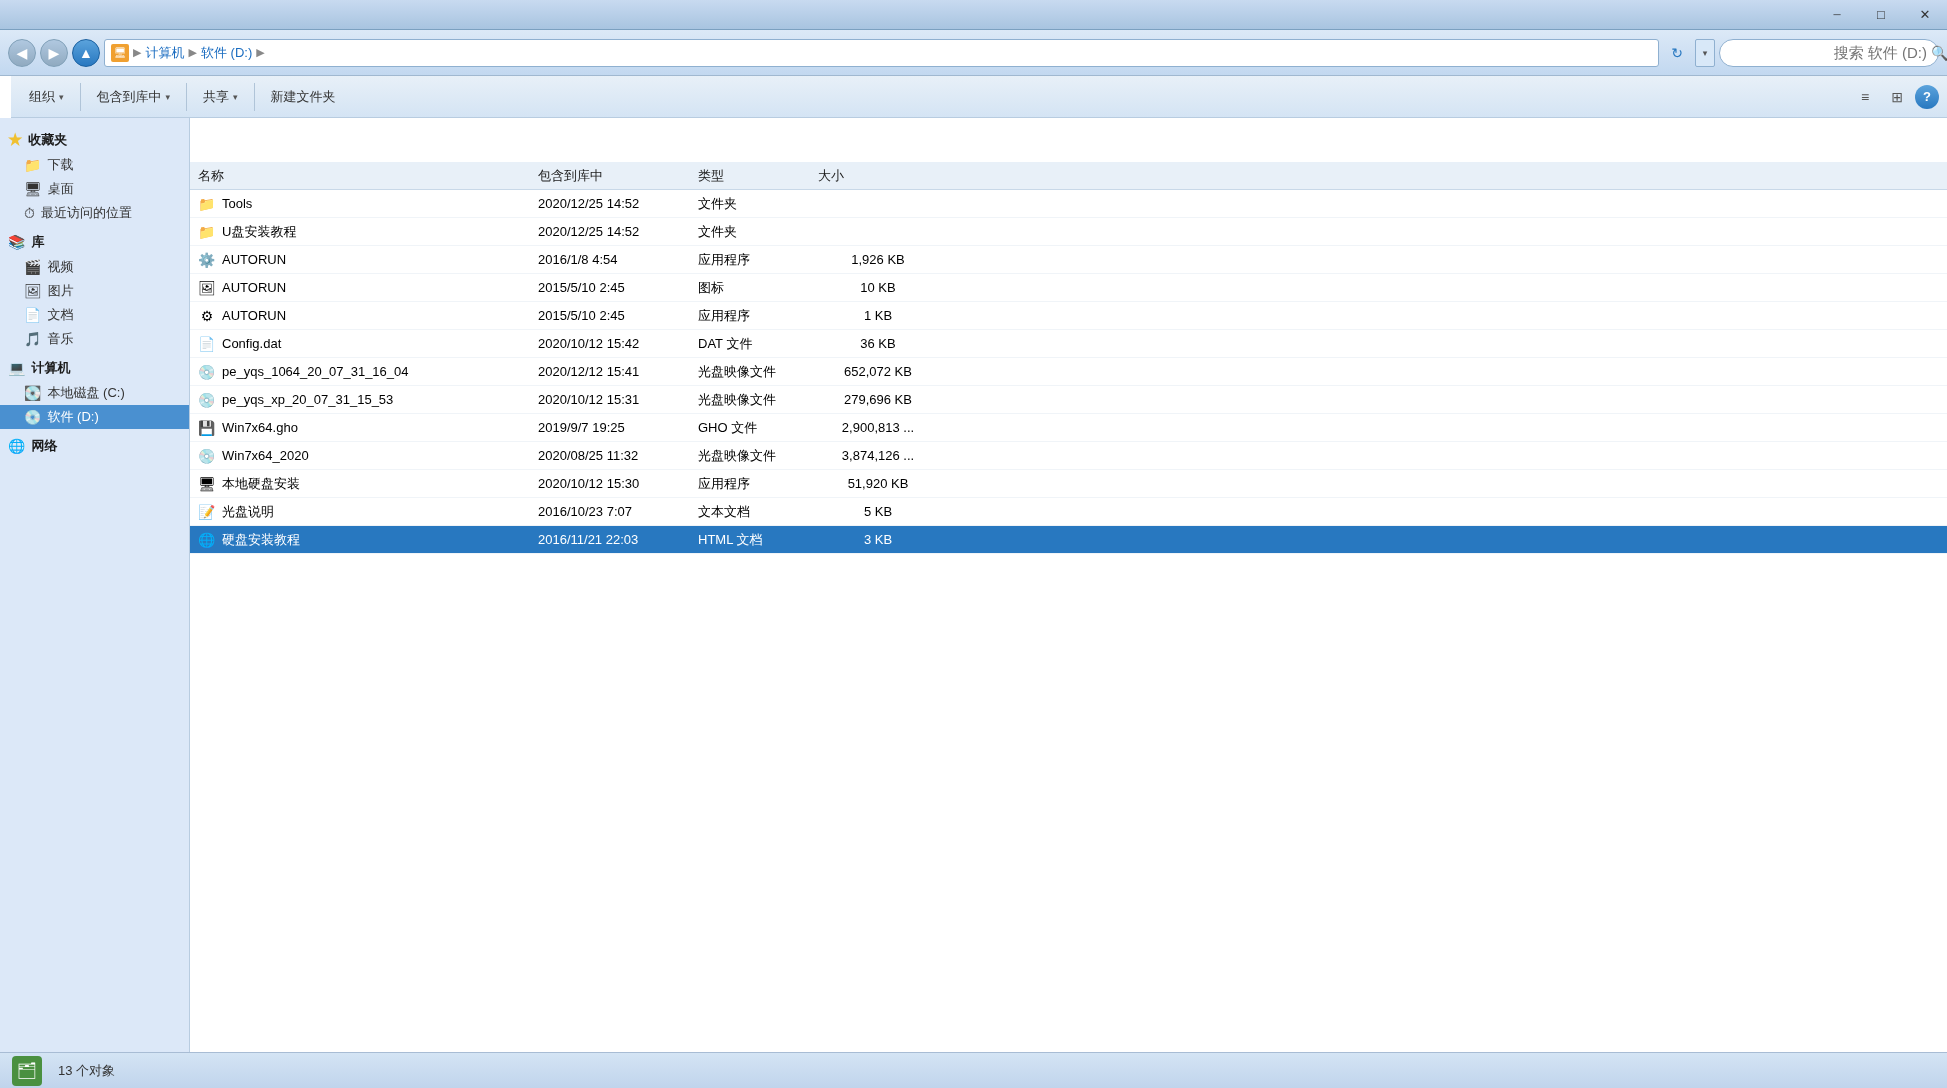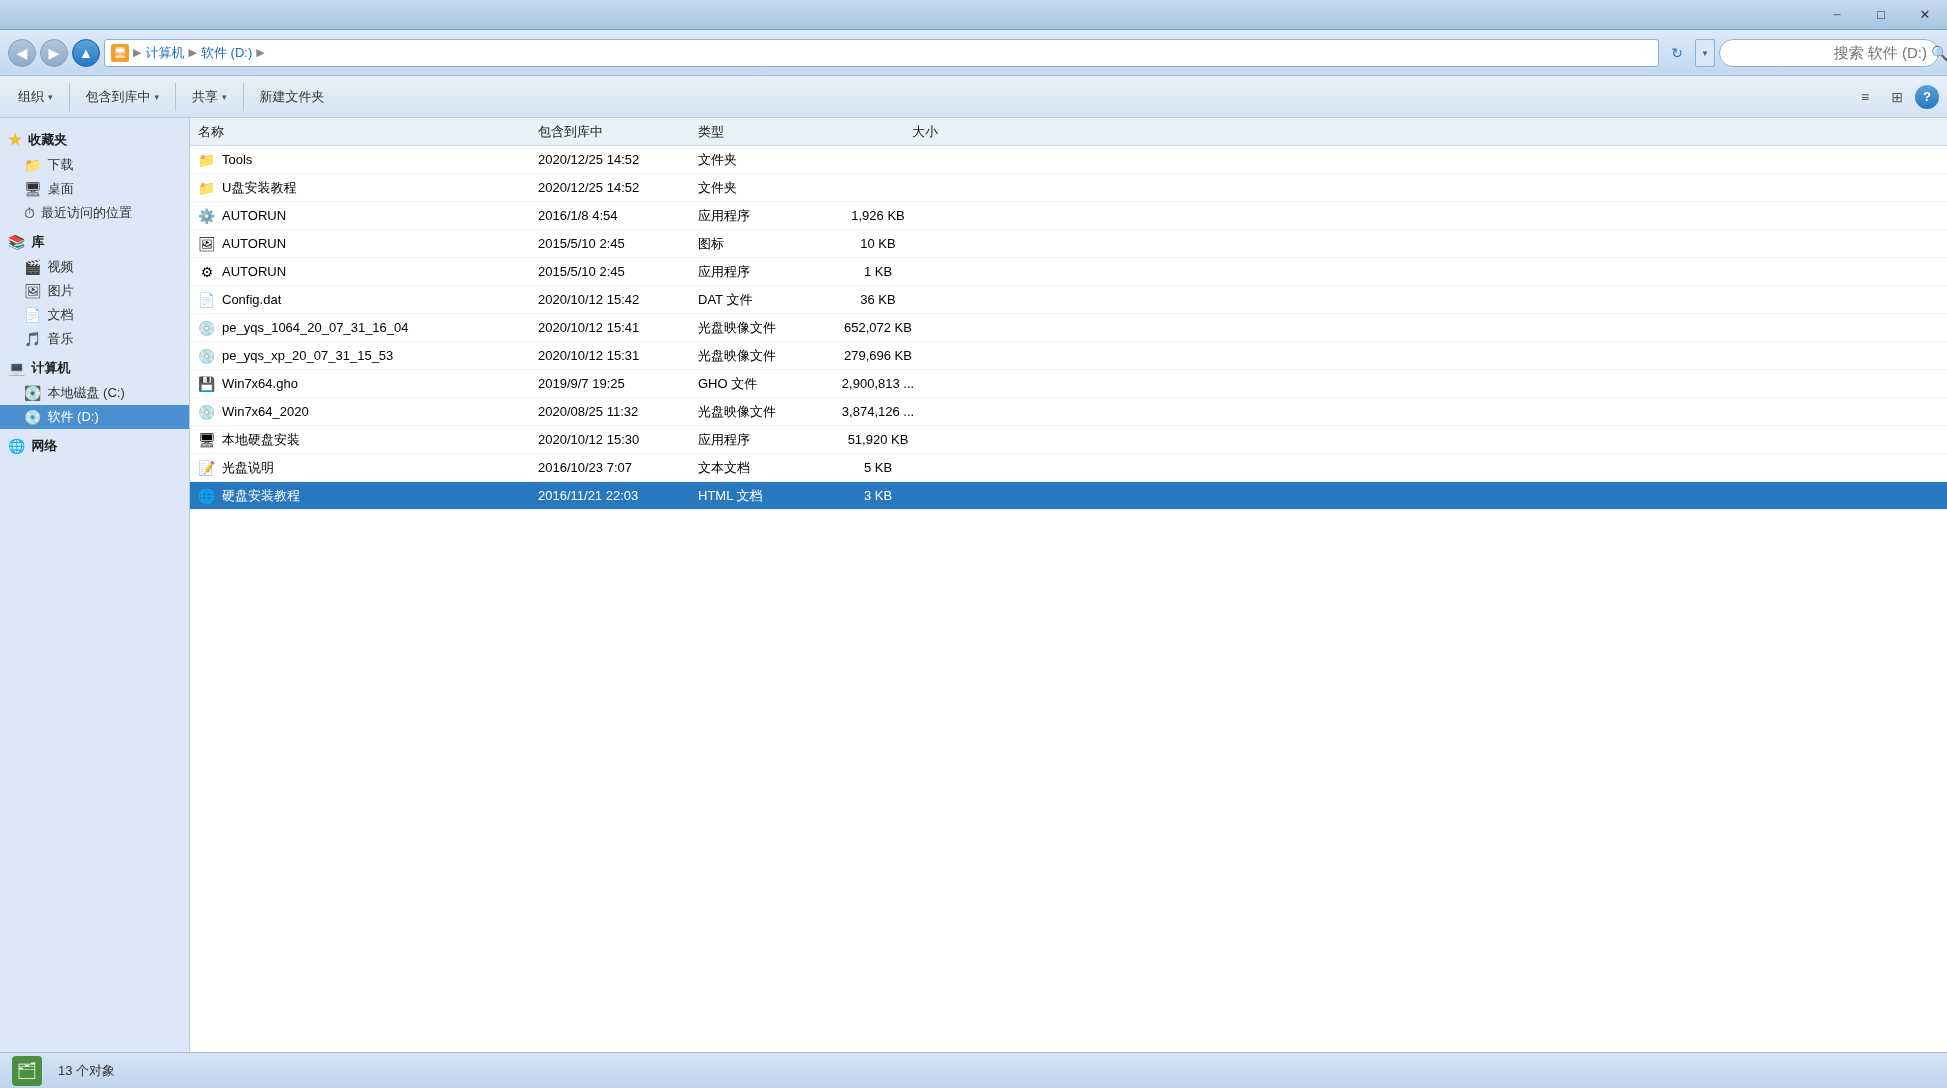--- a/index.html
+++ b/index.html
@@ -113,20 +113,21 @@
 
     
     .toolbar {
       height: 42px;
       background: linear-gradient(to bottom, #e8f0f8 0%, #d4e4f4 100%);
       display: flex;
       align-items: center;
       padding: 0 8px;
       gap: 2px;
       border-bottom: 1px solid #b8cce0;
+      margin-left: 11px;
     }
     .toolbar-btn {
       height: 32px;
       padding: 0 10px;
       display: flex;
       align-items: center;
       gap: 4px;
       cursor: pointer;
       border-radius: 3px;
       font-size: 13px;
@@ -181,37 +182,38 @@
     .sidebar-item.active { background: #4a90d0; color: #fff; }
     .sidebar-item.active .item-icon { color: #fff; }
     .item-icon { font-size: 14px; }
     .item-icon.folder { color: #f0a030; }
 
     
     .file-area {
       flex: 1;
       overflow-y: auto;
       background: #fff;
+      margin-top: 44px;
     }
     .file-list-header {
       display: flex;
       align-items: center;
       height: 28px;
       background: #e8f0f8;
       border-bottom: 1px solid #c8d8e8;
       padding: 0 8px;
       font-size: 13px;
       color: #333;
       position: sticky;
       top: 0;
     }
     .col-name { flex: 0 0 340px; font-weight: normal; cursor: pointer; }
     .col-date { flex: 0 0 160px; font-weight: normal; cursor: pointer; }
     .col-type { flex: 0 0 120px; font-weight: normal; cursor: pointer; }
-    .col-size { flex: 0 0 120px; font-weight: normal; cursor: pointer; text-align: right; }
+    .col-size { flex: 0 0 120px; font-weight: normal; cursor: pointer; text-align: left; }
     .col-header { color: #1a1a1a; }
 
     .file-row {
       display: flex;
       align-items: center;
       height: 28px;
       padding: 0 8px;
       border-bottom: 1px solid #f0f4f8;
       cursor: default;
     }
@@ -454,21 +456,21 @@
     </div>
     <div class="file-cell-date">2020/10/12 15:42</div>
     <div class="file-cell-type">DAT 文件</div>
     <div class="file-cell-size">36 KB</div>
   </div>
         <div class="file-row">
     <div class="file-cell-name">
       <span class="file-icon">💿</span>
       <span>pe_yqs_1064_20_07_31_16_04</span>
     </div>
-    <div class="file-cell-date">2020/10/12 15:41</div>
+    <div class="file-cell-date">2020/12/12 15:41</div>
     <div class="file-cell-type">光盘映像文件</div>
     <div class="file-cell-size">652,072 KB</div>
   </div>
         <div class="file-row">
     <div class="file-cell-name">
       <span class="file-icon">💿</span>
       <span>pe_yqs_xp_20_07_31_15_53</span>
     </div>
     <div class="file-cell-date">2020/10/12 15:31</div>
     <div class="file-cell-type">光盘映像文件</div>

